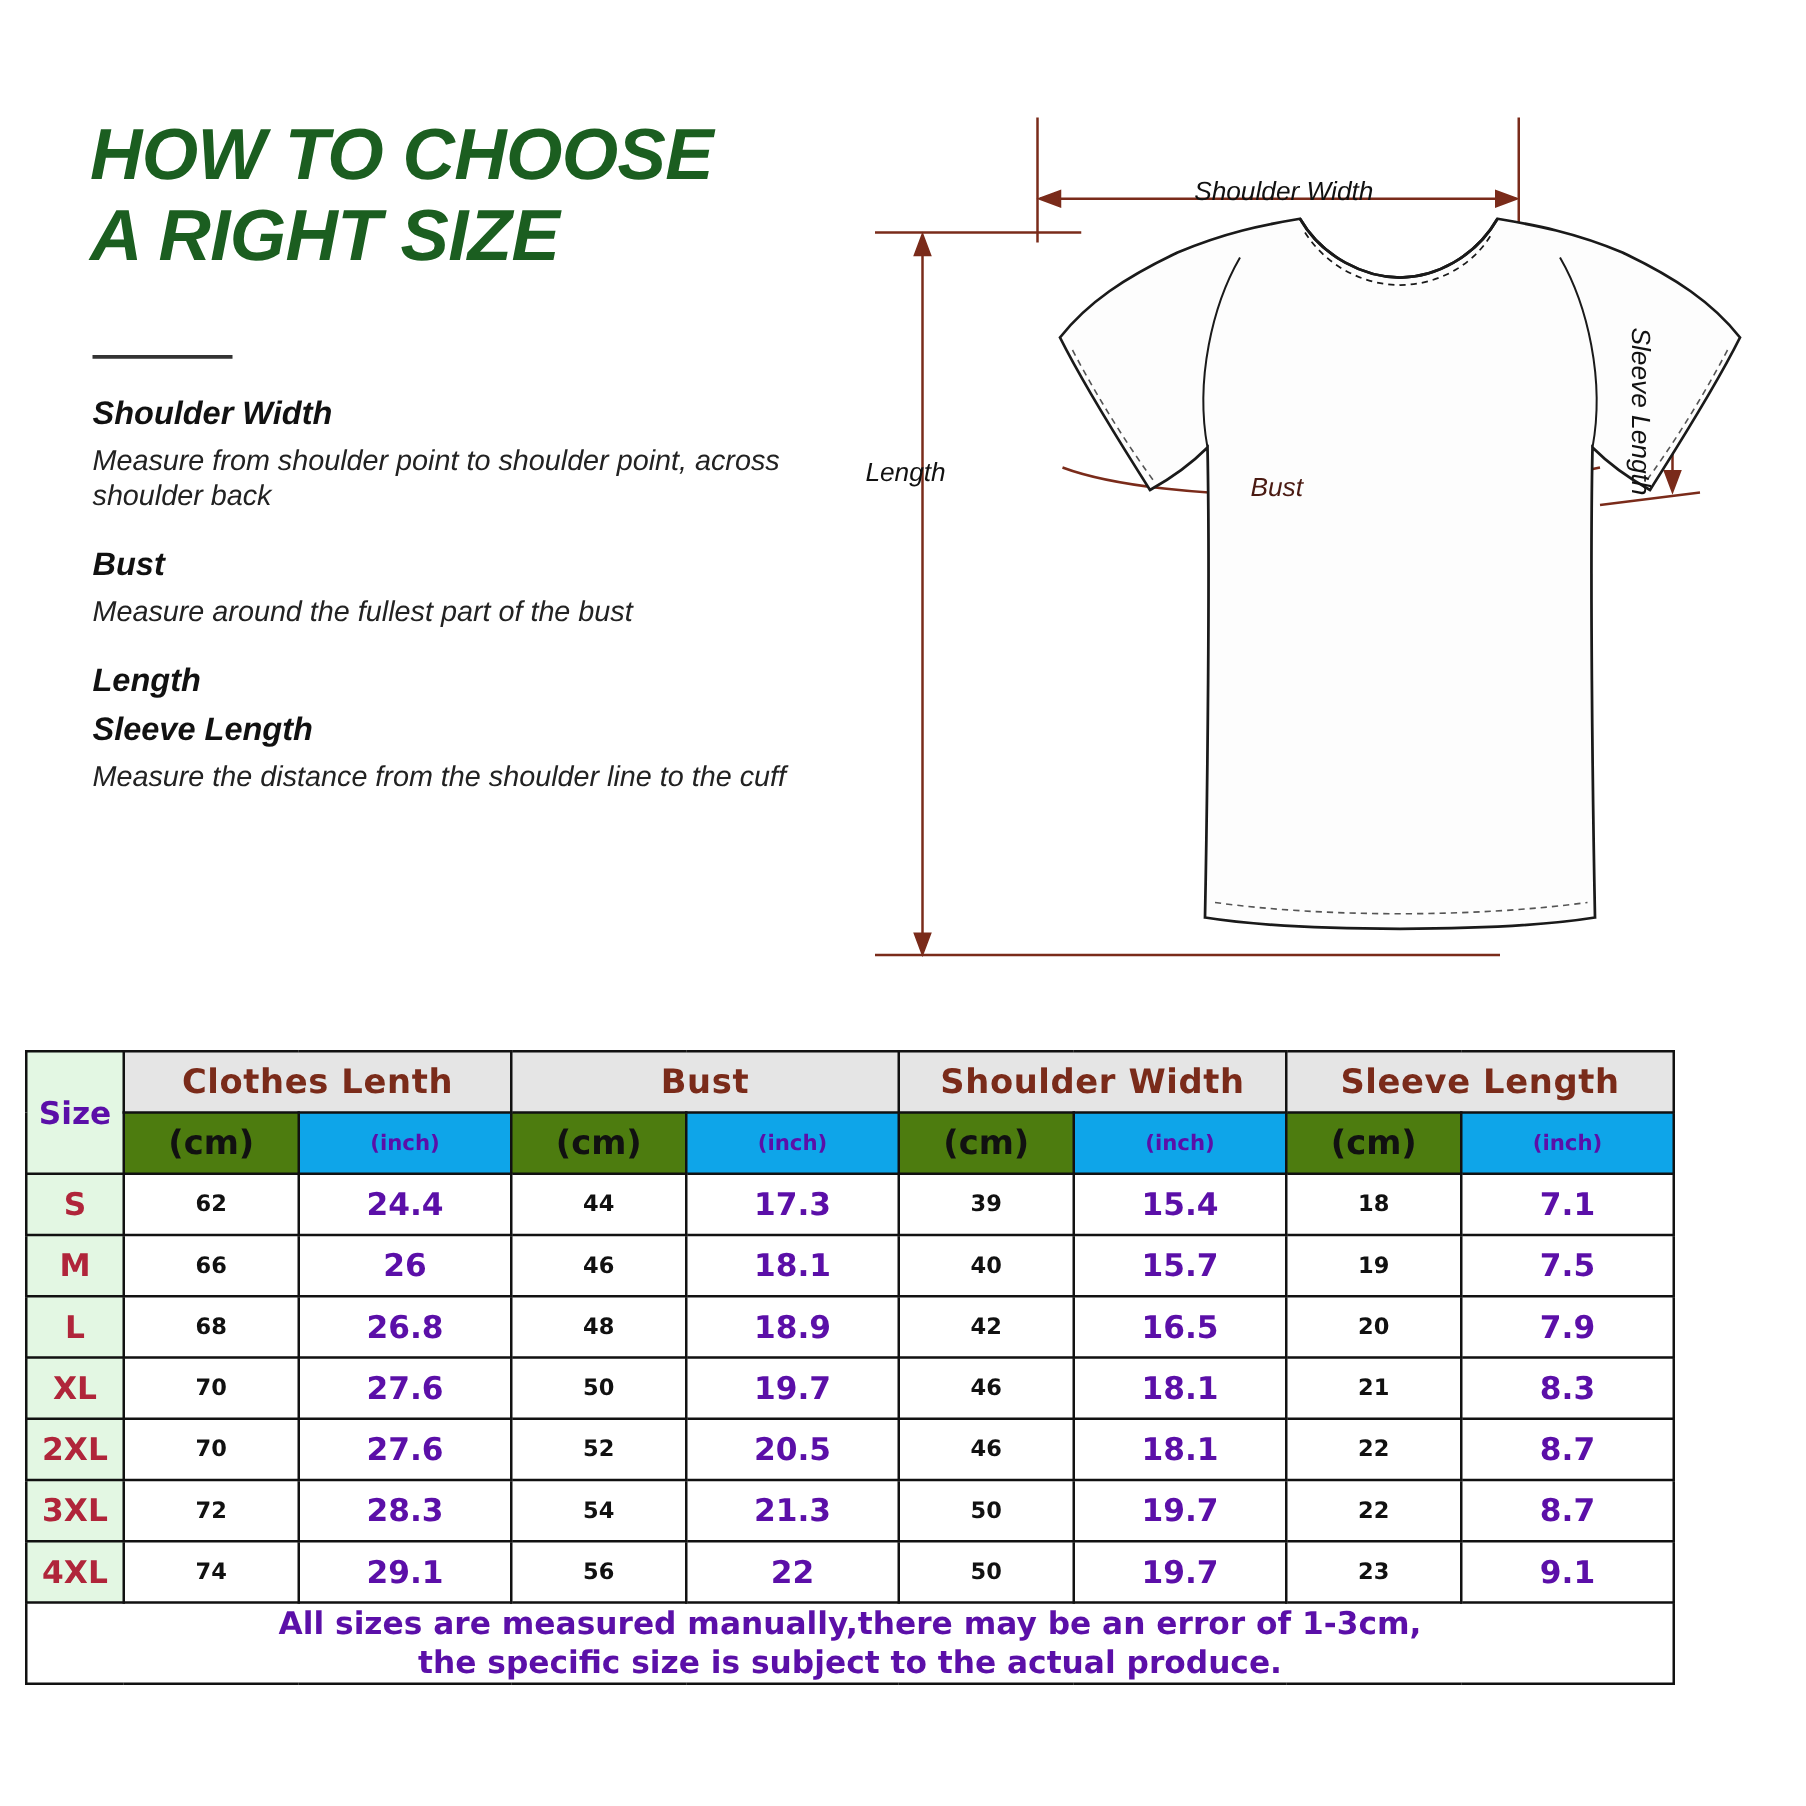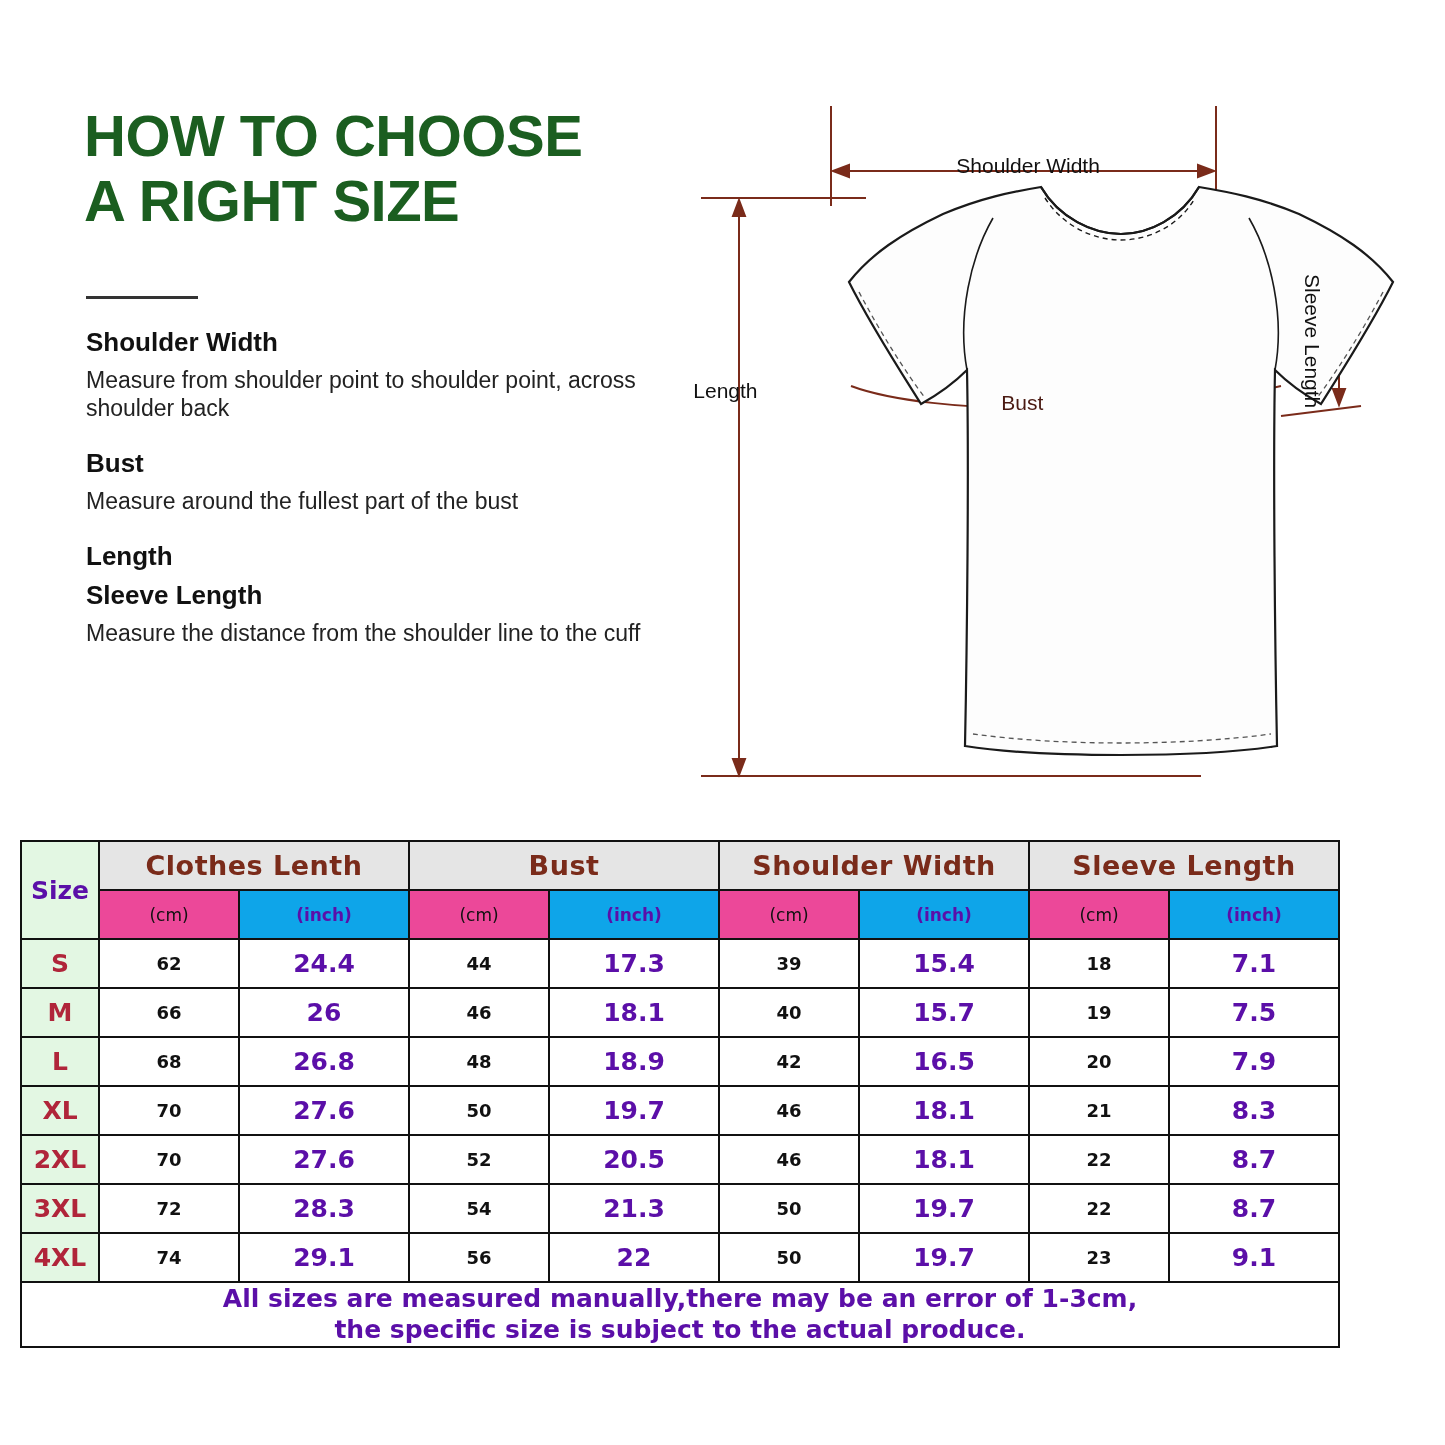--- a/index.html
+++ b/index.html
@@ -14,21 +14,22 @@
     font-family: "Liberation Sans", sans-serif;
     color: #111;
     position: relative;
     overflow: hidden;
   }
 
   
   .top {
     display: flex;
     height: 800px;
-    padding: 16px;
+    padding: 4px;
+    font-style: italic;
   }
   .left-col {
     width: 700px;
     padding: 88px 0 0 68px;
   }
   .headline {
     font-family: "Liberation Sans", sans-serif;
     font-weight: bold;
     font-size: 58px;
     line-height: 1.12;
@@ -112,24 +113,24 @@
     font-weight: bold;
     letter-spacing: 0.5px;
   }
   .hdr-size {
     background: #e3f7e3;
     color: #5b0fa8;
     font-size: 25px;
     font-weight: bold;
   }
   .unit-cm {
-    background: #ec4899;
-    color: #111;
-    font-size: 17px;
-    font-weight: normal;
+    background: #4d7c0f;
+    color: #111;
+    font-size: 27px;
+    font-weight: bold;
   }
   .unit-in {
     background: #0ea5e9;
     color: #5b0fa8;
     font-size: 17px;
     font-weight: bold;
   }
   td.size-cell {
     background: #e3f7e3;
     color: #b0253a;

